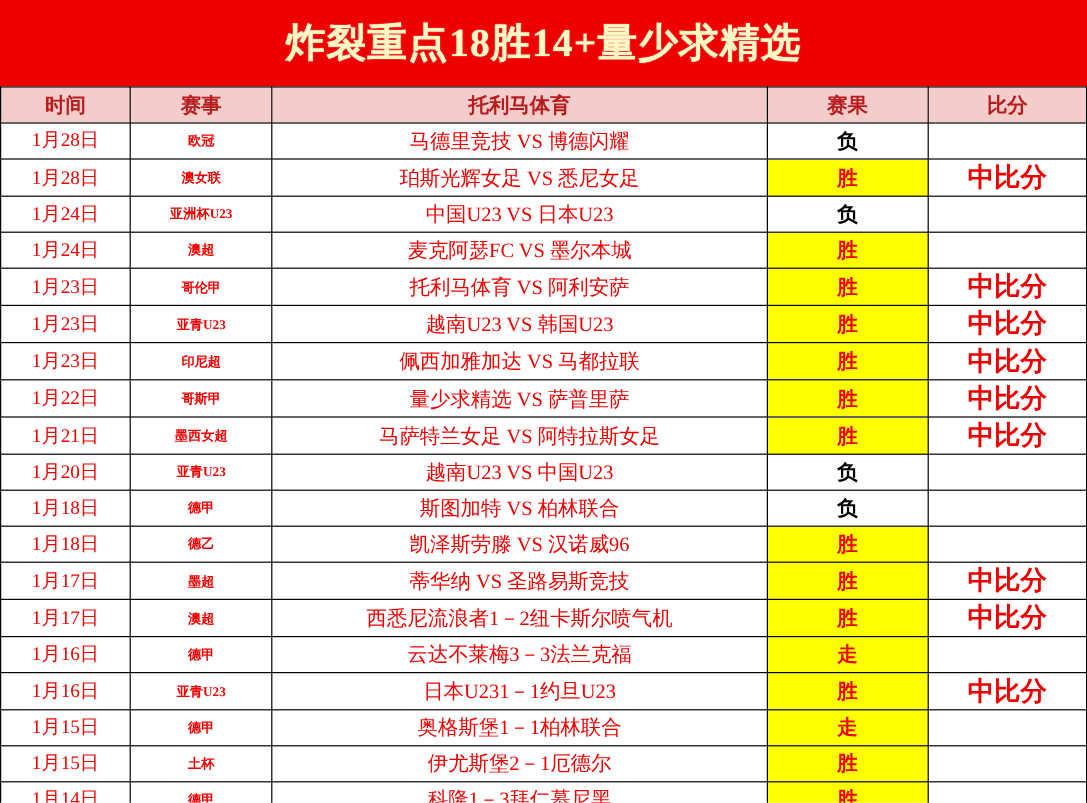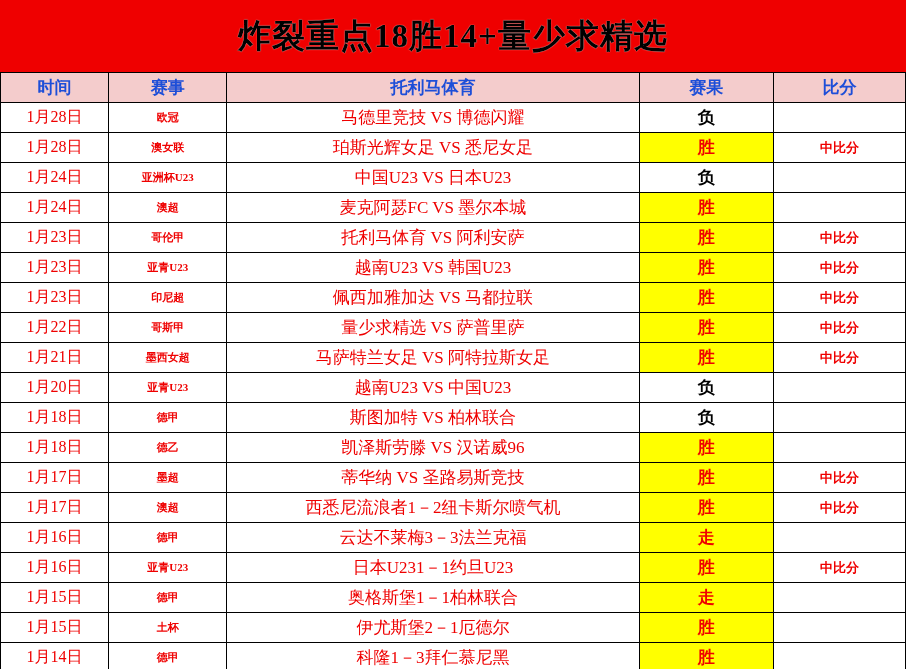--- a/index.html
+++ b/index.html
@@ -21,21 +21,21 @@
     box-sizing: border-box;
   }
   .banner {
     height: 72px;
     background: #ef0000;
     display: flex;
     align-items: center;
     justify-content: center;
   }
   .banner-title {
-    color: #000000;
+    color: #fef9c3;
     font-size: 33px;
     font-weight: bold;
     letter-spacing: 1px;
     font-family: "Liberation Serif", "DejaVu Serif", serif;
     text-shadow: 0 0 1px #ffffff;
   }
   table.board {
     width: 906px;
     border-collapse: collapse;
     table-layout: fixed;
@@ -44,21 +44,21 @@
     border: 1px solid #000000;
     height: 29px;
     text-align: center;
     vertical-align: middle;
     padding: 0;
     overflow: hidden;
     white-space: nowrap;
   }
   thead th {
     background: #f4cccc;
-    color: #1d4ed8;
+    color: #b91c1c;
     font-size: 17px;
     font-weight: bold;
     height: 31px;
     font-family: "Liberation Serif", "DejaVu Serif", serif;
   }
   col.c-time { width: 108px; }
   col.c-league { width: 118px; }
   col.c-match { width: 412px; }
   col.c-result { width: 134px; }
   col.c-score { width: 132px; }
@@ -90,21 +90,21 @@
   td.result.win {
     background: #ffff00;
     color: #ef0000;
   }
   td.result.draw {
     background: #ffff00;
     color: #ef0000;
   }
   td.score {
     color: #ef0000;
-    font-size: 13px;
+    font-size: 22px;
     font-weight: bold;
     font-family: "Liberation Serif", "DejaVu Serif", serif;
   }
 </style>
 </head>
 <body>
 
 <div class="page">
 
   <div class="banner">

